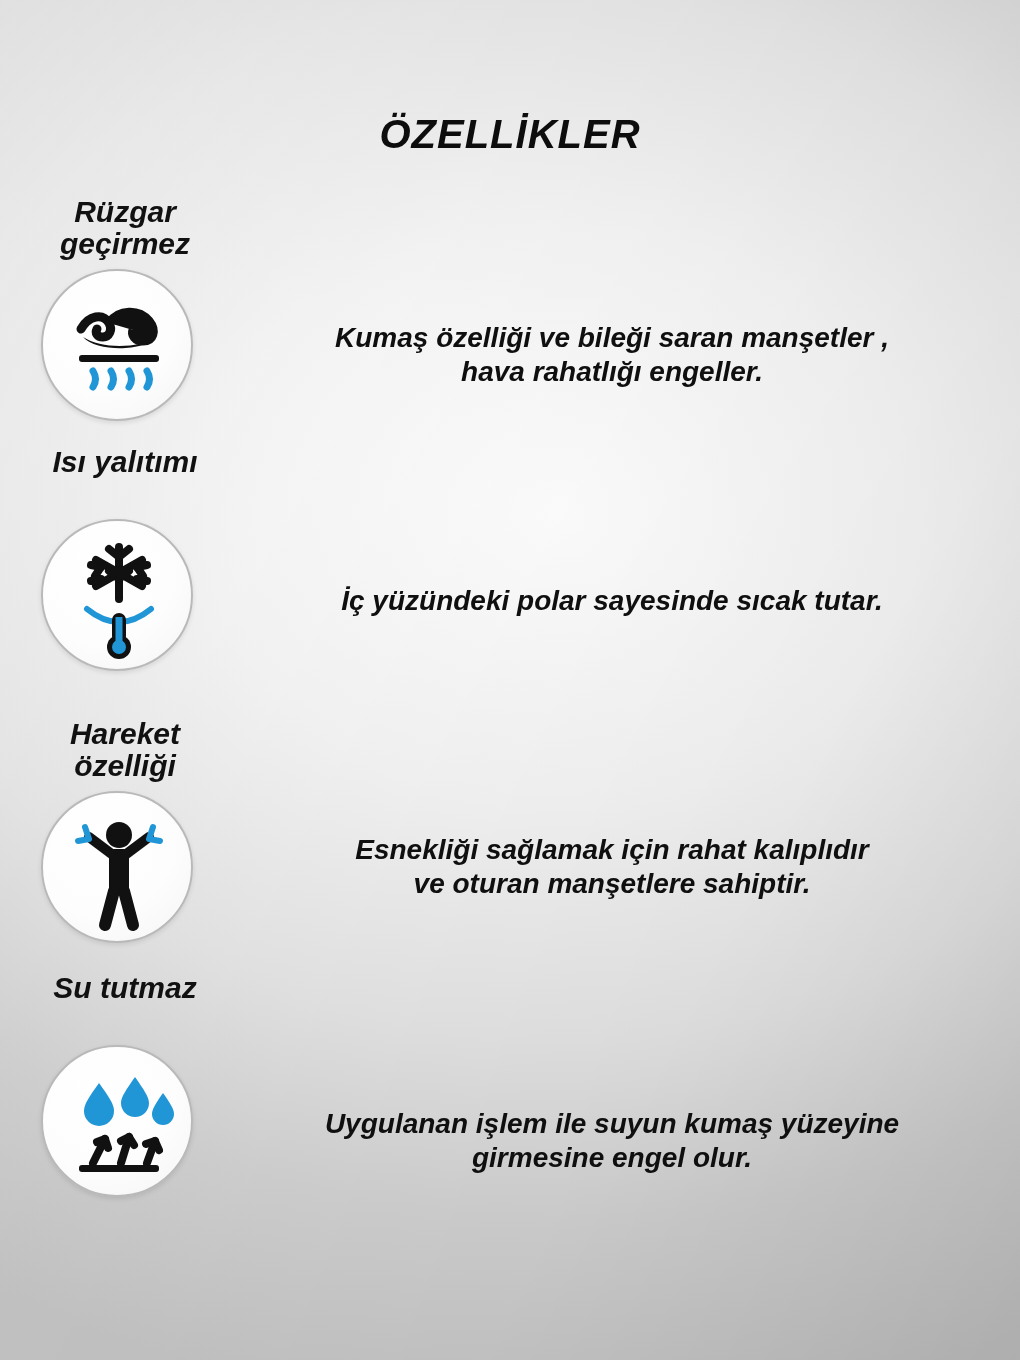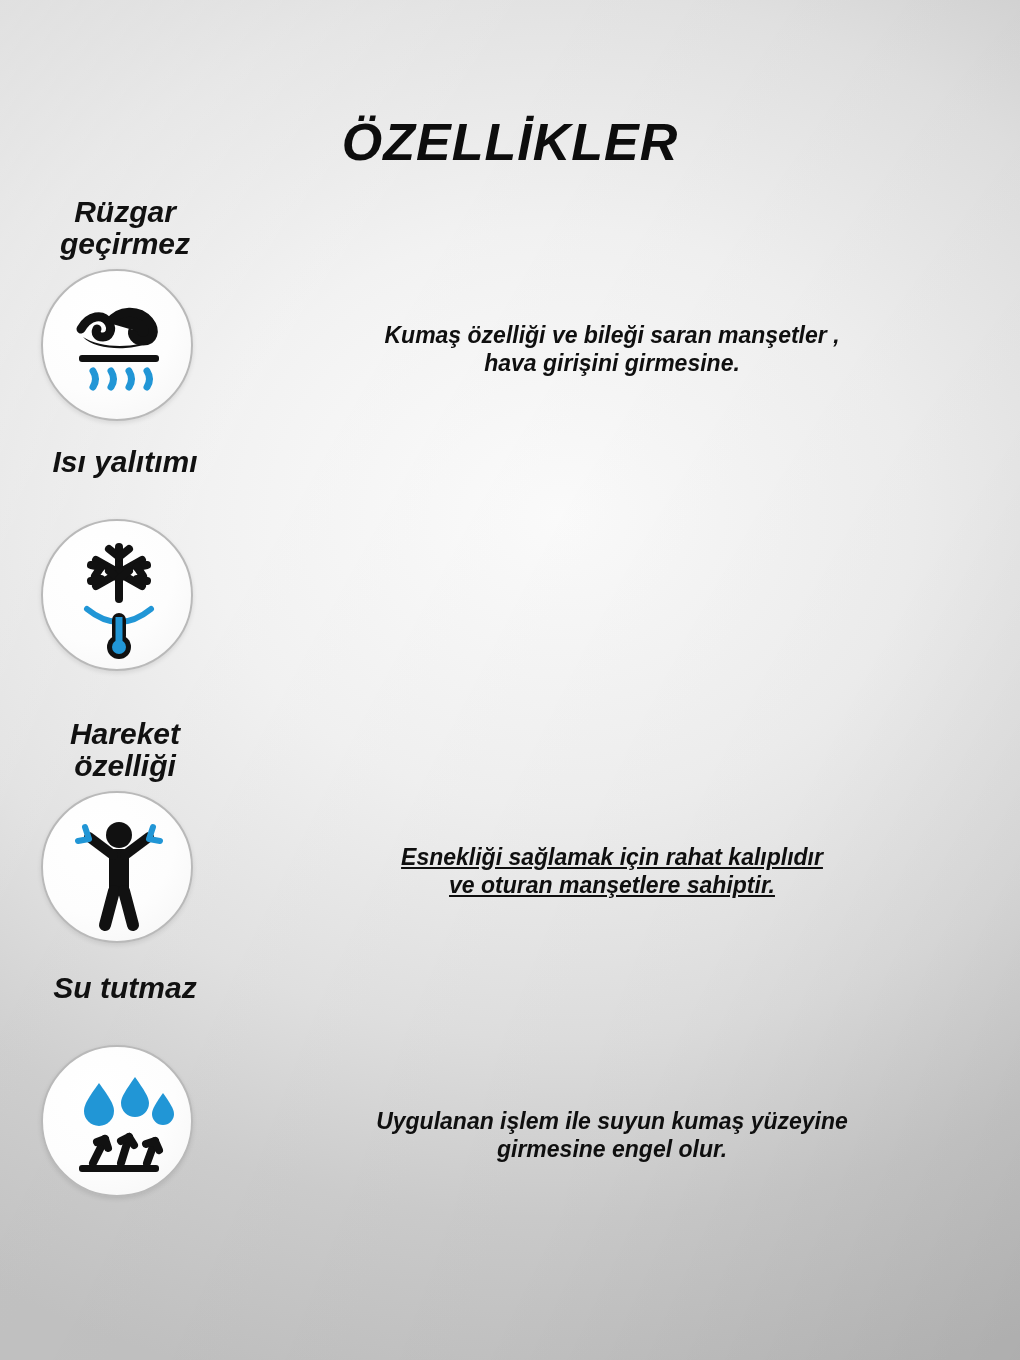--- a/index.html
+++ b/index.html
@@ -28,21 +28,21 @@
     left: 0; top: 0; right: 0; bottom: 0;
     background: linear-gradient(120deg, rgba(255,255,255,0.35) 0%, rgba(255,255,255,0.0) 30%, rgba(0,0,0,0.03) 70%, rgba(0,0,0,0.10) 100%);
     pointer-events: none;
   }
   .title {
     position: absolute;
     top: 112px;
     left: 0;
     width: 1020px;
     text-align: center;
-    font-size: 52px;
+    font-size: 40px;
     font-style: italic;
     font-weight: bold;
     letter-spacing: 1px;
     color: #0d0d0d;
     z-index: 3;
   }
 
   .feature {
     position: absolute;
     left: 0;
@@ -75,21 +75,21 @@
     position: absolute;
     left: 0; top: 0;
     width: 152px;
     height: 152px;
   }
   .desc {
     position: absolute;
     left: 232px;
     width: 760px;
     text-align: center;
-    font-size: 23px;
+    font-size: 28px;
     font-style: italic;
     font-weight: bold;
     line-height: 1.22;
     color: #0f0f0f;
   }
   .desc span { display: block; }
 
   
   #f1 { top: 196px; height: 250px; }
   #f1 .cap { top: 0px; }
@@ -97,21 +97,21 @@
   #f1 .desc { top: 125px; }
 
   #f2 { top: 446px; height: 250px; }
   #f2 .cap { top: 0px; }
   #f2 .badge { top: 73px; }
   #f2 .desc { top: 138px; }
 
   #f3 { top: 718px; height: 250px; }
   #f3 .cap { top: 0px; }
   #f3 .badge { top: 73px; }
-  #f3 .desc { top: 125px; text-decoration: underline; }
+  #f3 .desc { top: 115px; }
 
   #f4 { top: 972px; height: 250px; }
   #f4 .cap { top: 0px; }
   #f4 .badge { top: 73px; }
   #f4 .desc { top: 135px; }
 </style>
 </head>
 <body>
 
 <div class="poster">
@@ -130,21 +130,21 @@
         <path d="M40 66 C58 78, 96 78, 112 66 C104 80, 54 82, 40 66 Z" fill="#111"></path>
         <rect x="36" y="84" width="80" height="7" rx="3" fill="#111"></rect>
         <path d="M50 100 q5 8 0 16" stroke="#2196d6" stroke-width="7" fill="none" stroke-linecap="round"></path>
         <path d="M68 100 q5 8 0 16" stroke="#2196d6" stroke-width="7" fill="none" stroke-linecap="round"></path>
         <path d="M86 100 q5 8 0 16" stroke="#2196d6" stroke-width="7" fill="none" stroke-linecap="round"></path>
         <path d="M104 100 q5 8 0 16" stroke="#2196d6" stroke-width="7" fill="none" stroke-linecap="round"></path>
       </svg>
     </div>
     <div class="desc">
       <span>Kumaş özelliği ve bileği saran manşetler ,</span>
-      <span>hava girişini girmesine.</span>
+      <span>hava rahatlığı engeller.</span>
     </div>
   </div>
 
   <div class="feature" id="f2">
     <div class="cap">
       <span>Isı</span>
       <span>yalıtımı</span>
     </div>
     <div class="badge">
       <svg viewBox="0 0 152 152">
@@ -163,20 +163,24 @@
           <line x1="58" y1="58" x2="48" y2="60"></line>
           <line x1="94" y1="58" x2="104" y2="60"></line>
         </g>
         <path d="M44 88 q32 26 64 0" stroke="#2196d6" stroke-width="6" fill="none" stroke-linecap="round"></path>
         <rect x="69" y="92" width="14" height="30" rx="7" fill="#111"></rect>
         <circle cx="76" cy="126" r="12" fill="#111"></circle>
         <rect x="72.5" y="96" width="7" height="26" fill="#2196d6"></rect>
         <circle cx="76" cy="126" r="7" fill="#2196d6"></circle>
       </svg>
     </div>
+    <div class="desc">
+      <span>İç yüzündeki polar sayesinde sıcak tutar.</span>
+      <span></span>
+    </div>
   </div>
 
   <div class="feature" id="f3">
     <div class="cap">
       <span>Hareket</span>
       <span>özelliği</span>
     </div>
     <div class="badge">
       <svg viewBox="0 0 152 152">
         <circle cx="76" cy="42" r="13" fill="#111"></circle>

